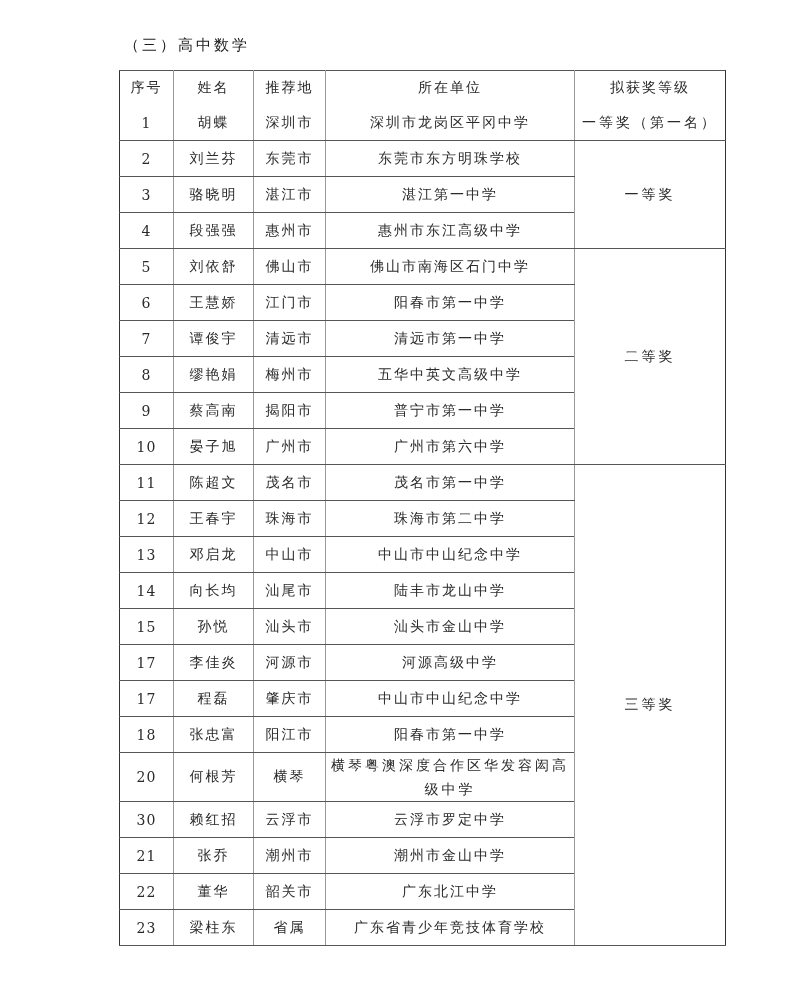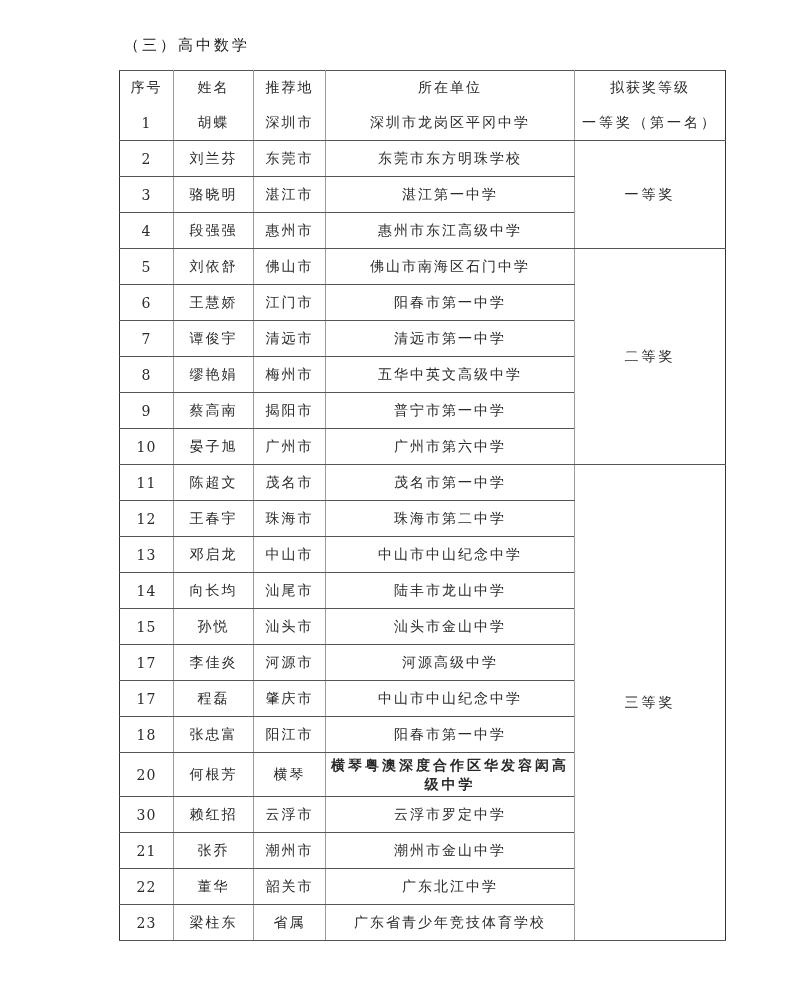--- a/index.html
+++ b/index.html
@@ -15,21 +15,21 @@
   td.num { font-family:"DejaVu Serif","Liberation Serif",serif; letter-spacing:1px; }
   col.c0 { width:54px; } col.c1 { width:80px; } col.c2 { width:72px; }
   col.c3 { width:249px; } col.c4 { width:151px; }
   tr.r36 td { height:35px; }
   tr.r44 td { height:43px; }
   tr.hdr td { height:34px; border-bottom:none; }
   tr.first td { height:35px; border-top:none; }
   td.first-col { border-left:1.5px solid #333; }
   td.last-col { border-right:1.5px solid #333; }
   td.award { letter-spacing:3px; }
-  td.unit19 { line-height:19px; letter-spacing:3px;font-weight:bold; }
+  td.unit19 { line-height:24px; letter-spacing:3px; }
 </style>
 </head>
 <body>
 
 <div class="title">（三）高中数学</div>
 
 <table>
   <colgroup>
       <col class="c0">
       <col class="c1">

